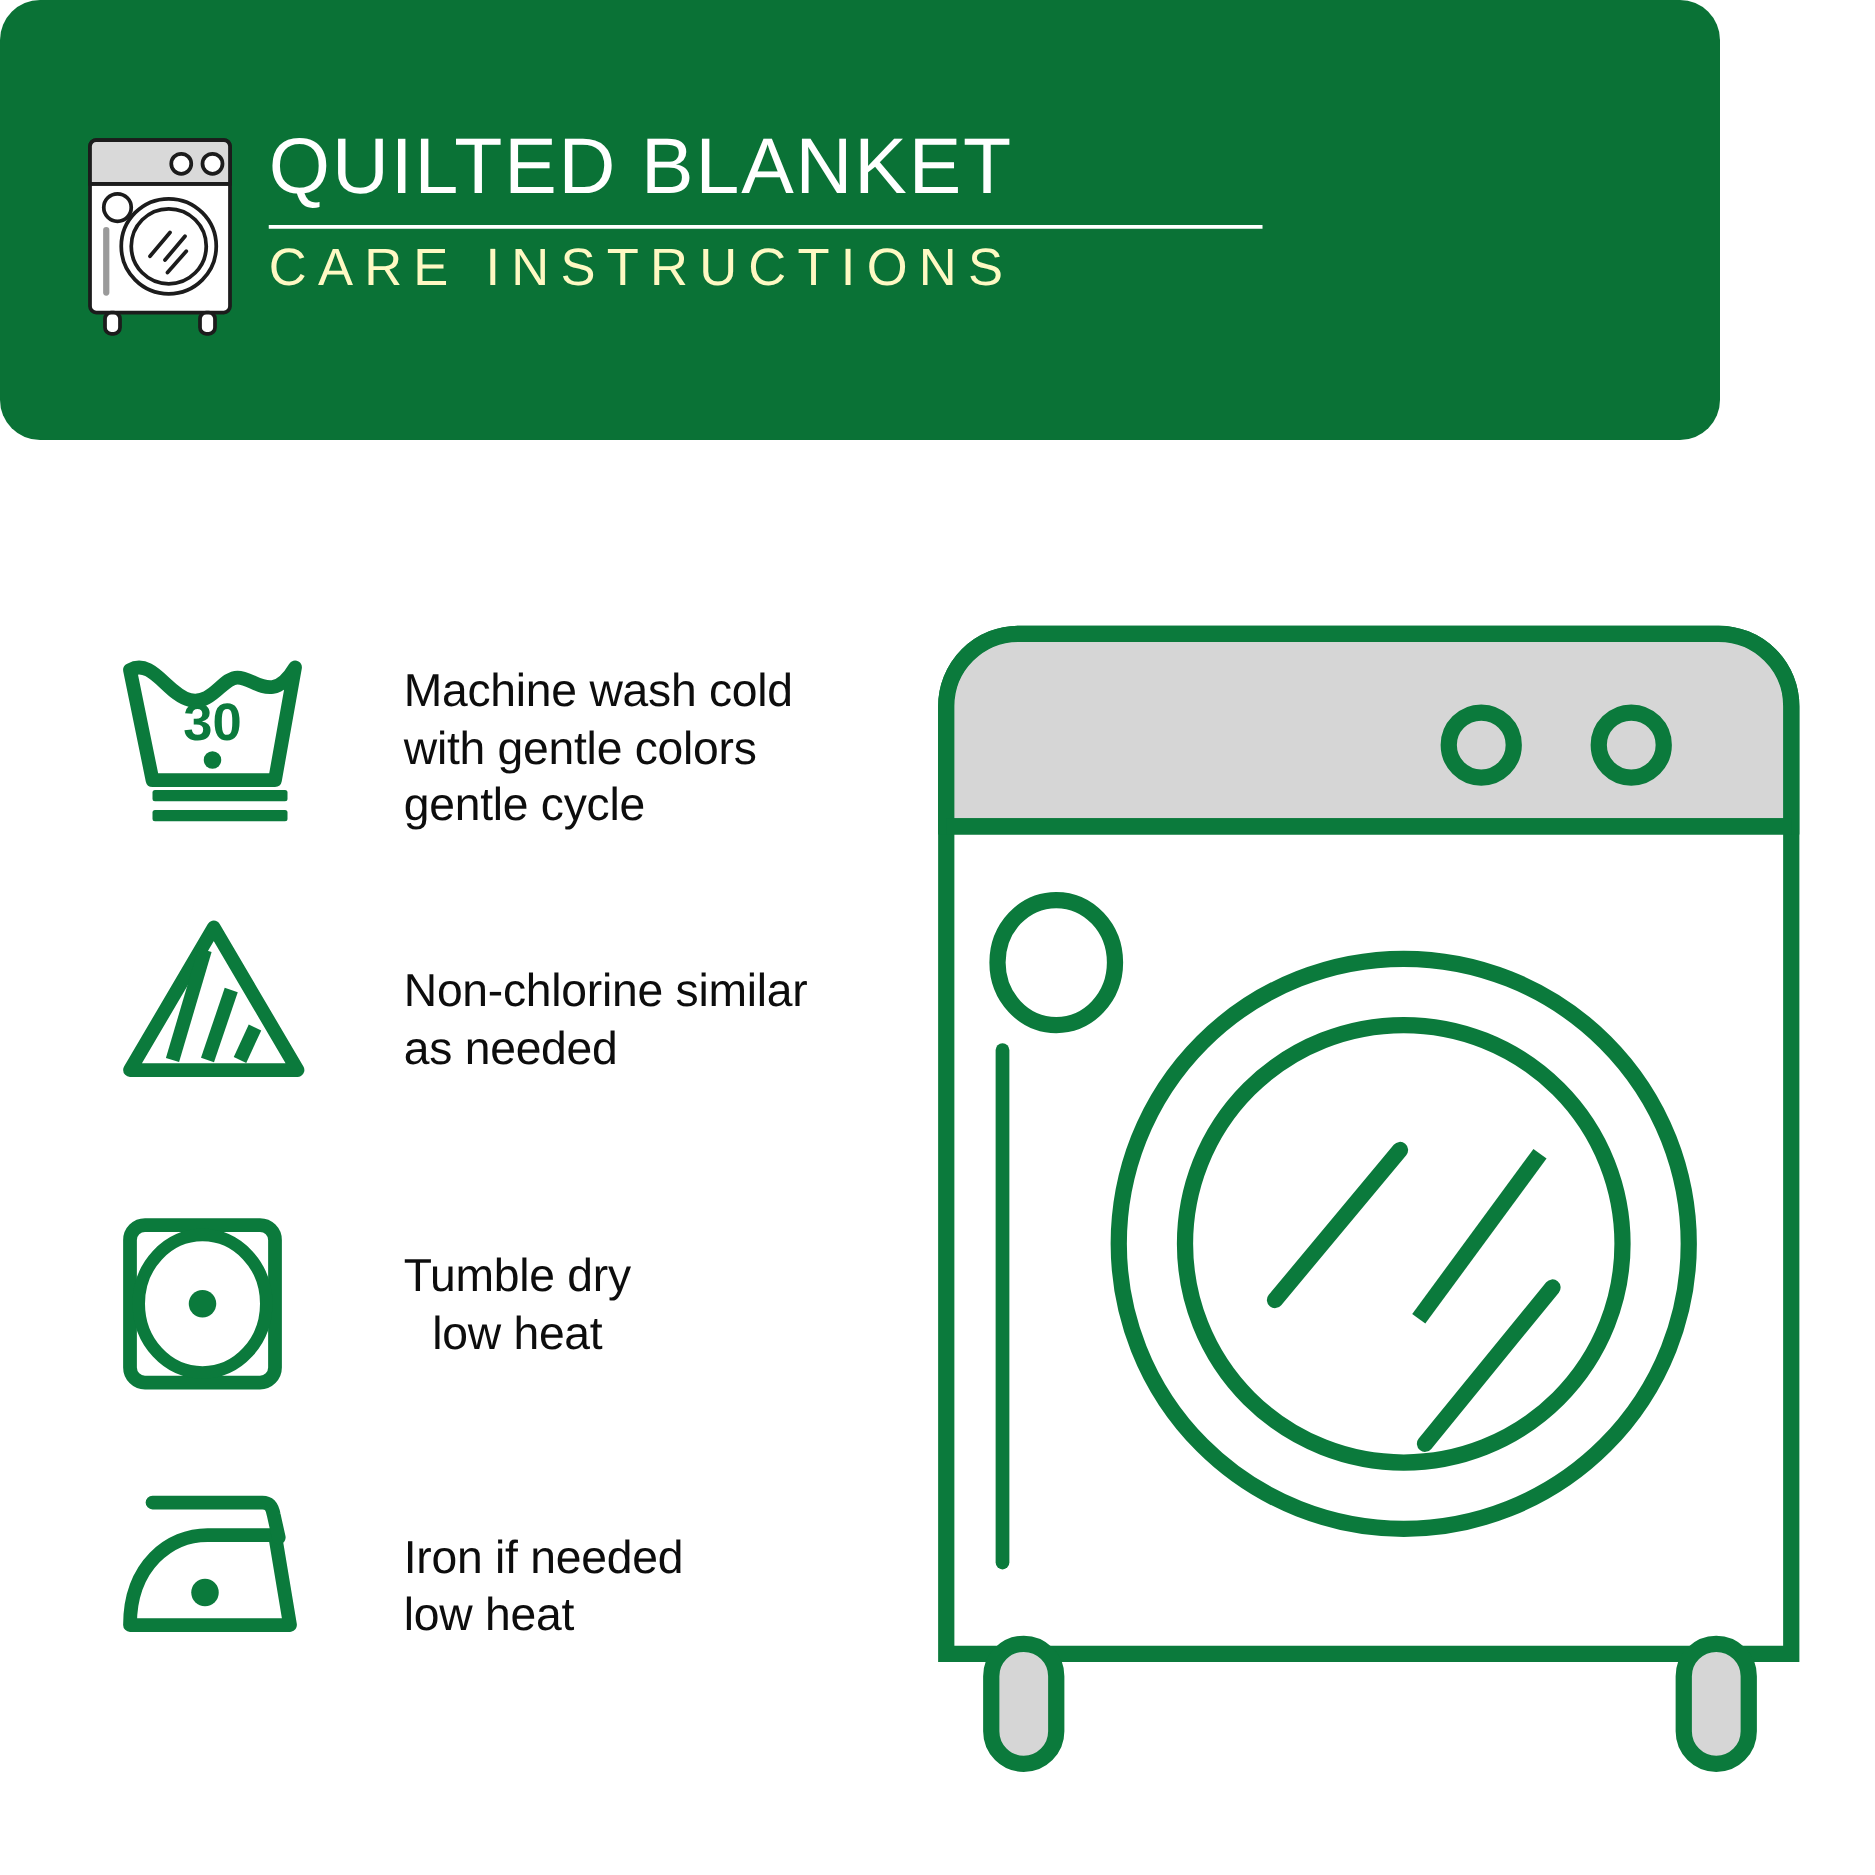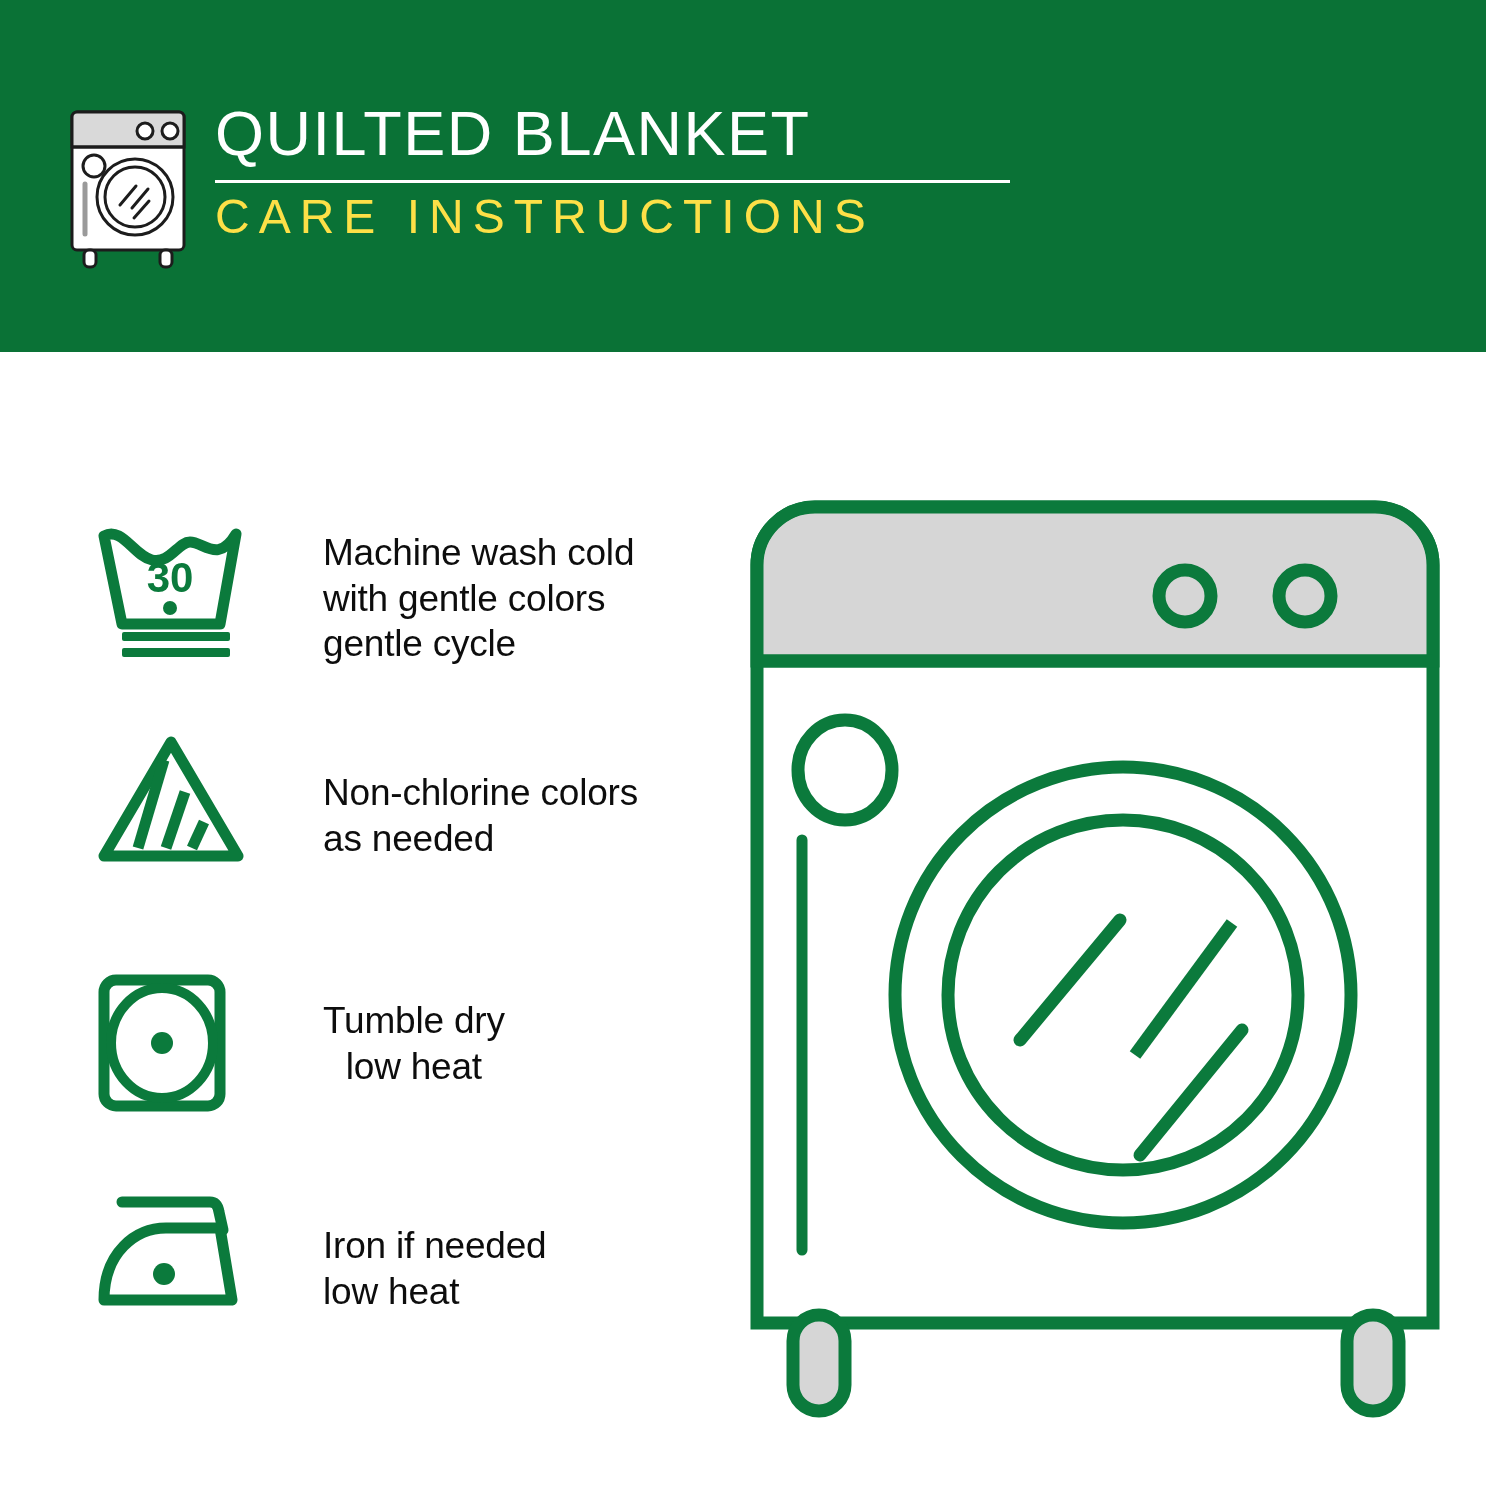--- a/index.html
+++ b/index.html
@@ -12,22 +12,23 @@
   #page {
     position:relative;
     width:1500px; height:1500px;
     background:#ffffff;
   }
 
   
   #header {
     position:absolute;
     left:0; top:0;
-    width:1486px; height:352px;
+    width:1376px; height:352px;
     background:#0a7236;
+    border-radius:32px;
   }
   #header-logo {
     position:absolute;
     left:62px; top:104px;
     width:142px; height:168px;
   }
   #header-text-block {
     position:absolute;
     left:215px; top:100px;
     width:810px;
@@ -41,22 +42,22 @@
     white-space:nowrap;
   }
   #title-rule {
     width:795px;
     height:3px;
     background:#ffffff;
     margin-top:14px;
     margin-bottom:8px;
   }
   #title-sub {
-    color:#fde047;
-    font-size:48px;
+    color:#fef9c3;
+    font-size:42px;
     font-weight:300;
     letter-spacing:9px;
     line-height:1.1;
     white-space:nowrap;
   }
 
   
   #care-list {
     position:absolute;
     left:0; top:352px;
@@ -173,21 +174,21 @@
       <div class="care-icon">
         <svg width="158" height="140" viewBox="0 0 158 140">
 
           <path d="M79 12 L146 126 L12 126 Z" fill="none" stroke="#0b7a3c" stroke-width="11" stroke-linejoin="round"></path>
 
           <line x1="72" y1="30" x2="46" y2="118" stroke="#0b7a3c" stroke-width="11" stroke-linecap="butt"></line>
           <line x1="93" y1="62" x2="74" y2="118" stroke="#0b7a3c" stroke-width="11" stroke-linecap="butt"></line>
           <line x1="112" y1="92" x2="100" y2="118" stroke="#0b7a3c" stroke-width="11" stroke-linecap="butt"></line>
         </svg>
       </div>
-      <div class="care-text">Non-chlorine colors
+      <div class="care-text">Non-chlorine similar
 as needed</div>
     </div>
 
     <div class="care-row" id="row-dry">
       <div class="care-icon">
         <svg width="140" height="146" viewBox="0 0 140 146">
           <rect x="12" y="10" width="116" height="126" rx="12" fill="none" stroke="#0b7a3c" stroke-width="11"></rect>
           <ellipse cx="70" cy="73" rx="51" ry="55" fill="none" stroke="#0b7a3c" stroke-width="10"></ellipse>
           <circle cx="70" cy="73" r="11" fill="#0b7a3c"></circle>
         </svg>

